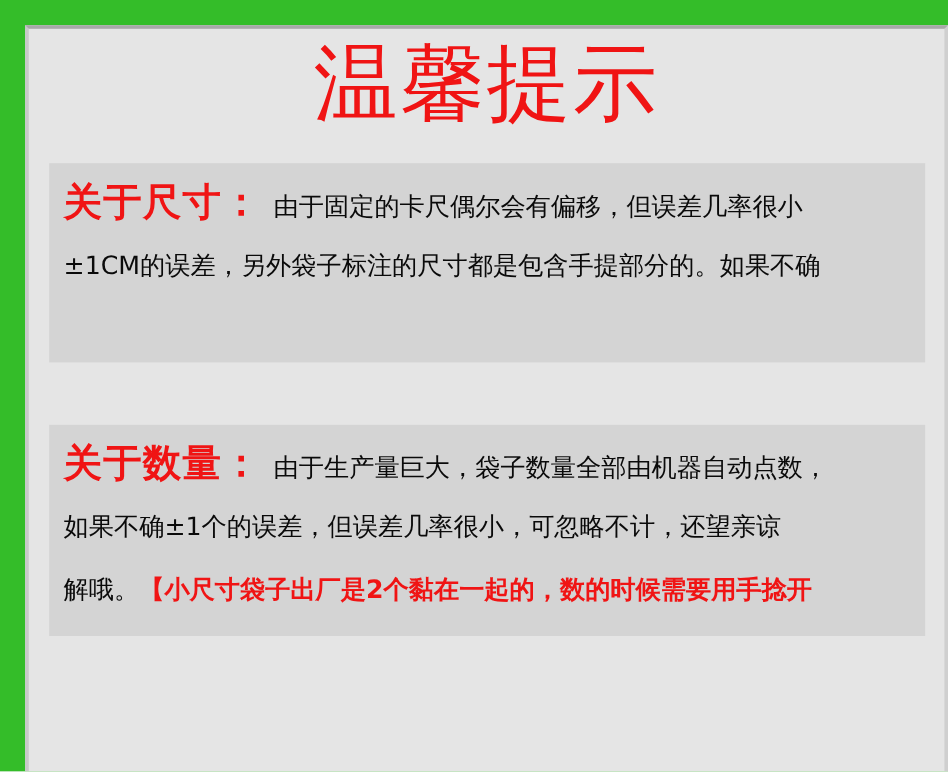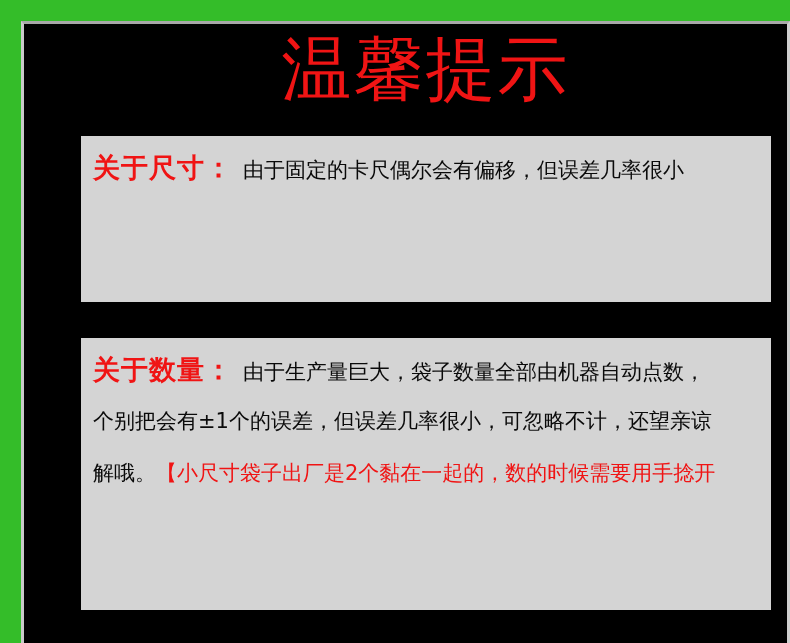--- a/index.html
+++ b/index.html
@@ -24,26 +24,25 @@
     background: #34bd29;
     padding: 21px 0 0 21px;
   }
 
   
   #inner-panel {
     position: relative;
     width: 769px;
     height: 622px;
     box-sizing: border-box;
-    background: #000000;
+    background: #e5e5e5;
     border-top: 3px solid #a8a8a8;
     border-left: 3px solid #c9c9c9;
     border-right: 3px solid #cfcfcf;
     overflow: hidden;
-    padding-left: 40px;
   }
 
   
   #title-wrap {
     text-align: center;
     padding-top: 9px;
   }
   #main-title {
     display: inline-block;
     color: #f01414;
@@ -60,73 +59,76 @@
     background: #d4d4d4;
     margin: 0 16px 0 17px;
     padding: 9px 12px 12px 12px;
     box-sizing: border-box;
   }
   #note-size {
     margin-top: 29px;
     height: 166px;
   }
   #note-qty {
-    margin-top: 36px;
-    height: 272px;
+    margin-top: 52px;
+    height: 176px;
   }
 
   .note-line {
     color: #0a0a0a;
     font-size: 21px;
     line-height: 52px;
     white-space: nowrap;
     font-family: "DejaVu Sans", "Liberation Sans", sans-serif;
   }
   .note-line.first {
     line-height: 46px;
   }
 
   .block-heading {
     color: #f01414;
-    font-size: 27px;
+    font-size: 32px;
     font-weight: 700;
     letter-spacing: 1px;
     vertical-align: baseline;
     margin-right: 10px;
   }
   .red-text {
     color: #f01414;
-    font-weight: 400;
+    font-weight: 700;
   }
   .black-text {
     color: #0a0a0a;
   }
 </style>
 </head>
 <body>
 
 <div id="page">
   <div id="inner-panel">
 
     <div id="title-wrap">
       <span id="main-title">温馨提示</span>
     </div>
 
     <div class="note-block" id="note-size">
       <div class="note-line first">
         <span class="block-heading">关于尺寸：</span><span class="black-text">由于固定的卡尺偶尔会有偏移，但误差几率很小</span>
       </div>
+      <div class="note-line">
+        <span class="black-text">±1CM的误差，另外袋子标注的尺寸都是包含手提部分的。如果不确</span>
+      </div>
     </div>
 
     <div class="note-block" id="note-qty">
       <div class="note-line first">
         <span class="block-heading">关于数量：</span><span class="black-text">由于生产量巨大，袋子数量全部由机器自动点数，</span>
       </div>
       <div class="note-line">
-        <span class="black-text">个别把会有±1个的误差，但误差几率很小，可忽略不计，还望亲谅</span>
+        <span class="black-text">如果不确±1个的误差，但误差几率很小，可忽略不计，还望亲谅</span>
       </div>
       <div class="note-line">
         <span class="black-text">解哦。</span><span class="red-text">【小尺寸袋子出厂是2个黏在一起的，数的时候需要用手捻开</span>
       </div>
     </div>
 
   </div>
 </div>
 
 </body></html>

